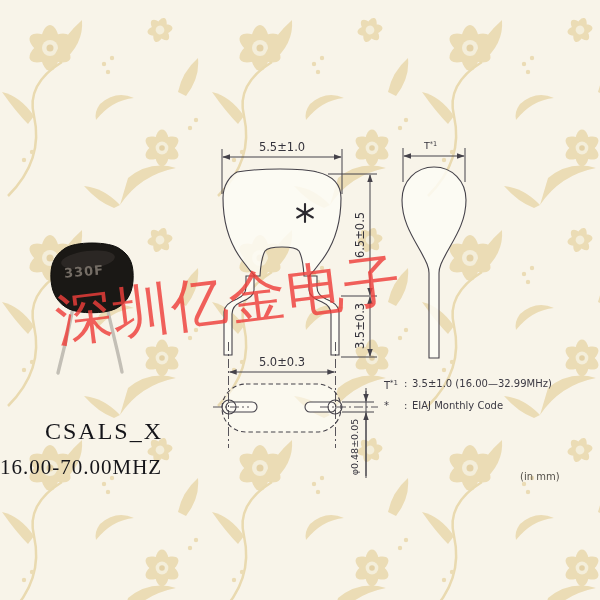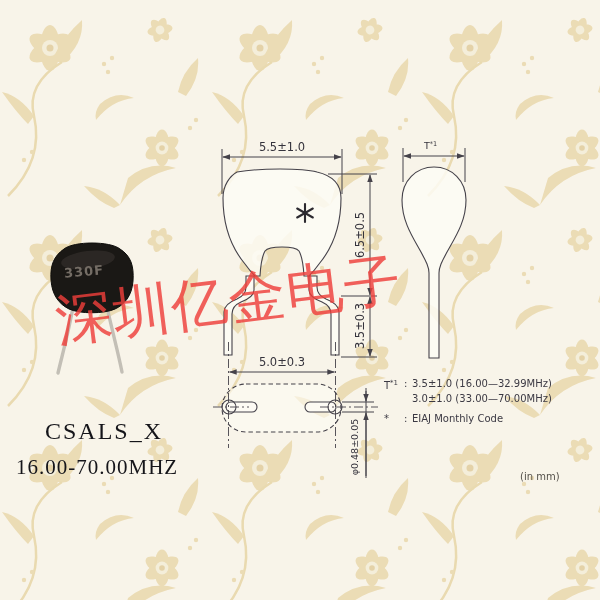--- a/index.html
+++ b/index.html
@@ -18,21 +18,21 @@
     transform:rotate(-7deg);transform-origin:0 50%;
     font-family:"DejaVu Sans",sans-serif;
     z-index:30;pointer-events:none;
   }
   .model-number{
     position:absolute;left:45px;top:418px;
     font-family:"Liberation Serif","DejaVu Serif",serif;
     font-size:24px;color:#15151a;letter-spacing:2px;z-index:20;
   }
   .frequency-range{
-    position:absolute;left:16px;top:455px;
+    position:absolute;left:0;top:455px;
     font-family:"Liberation Serif","DejaVu Serif",serif;
     font-size:21px;color:#15151a;letter-spacing:1px;z-index:20;
   }
   .notes{
     position:absolute;left:384px;top:376px;width:200px;
     font-size:10px;color:#3b3943;line-height:15px;z-index:20;
   }
   .note-row{display:flex;align-items:flex-start;}
   .note-row.mark-row{margin-top:5px;}
   .nlabel{width:20px;flex:0 0 20px;}
@@ -178,21 +178,20 @@
 
 <div class="model-number">CSALS_X</div>
 <div class="frequency-range">16.00-70.00MHZ</div>
 
 <div class="notes">
   <div class="note-row">
     <span class="nlabel"><span>T</span><sup>*1</sup></span>
     <span class="ncolon">:</span>
     <span class="nvals">
       <span>3.5±1.0 (16.00—32.99MHz)</span>
-      <span>3.0±1.0 (33.00—70.00MHz)</span>
     </span>
   </div>
   <div class="note-row mark-row">
     <span class="nlabel">*</span>
     <span class="ncolon">:</span>
     <span>EIAJ Monthly Code</span>
   </div>
 </div>
 
 <div class="unit-note">(in mm)</div>

